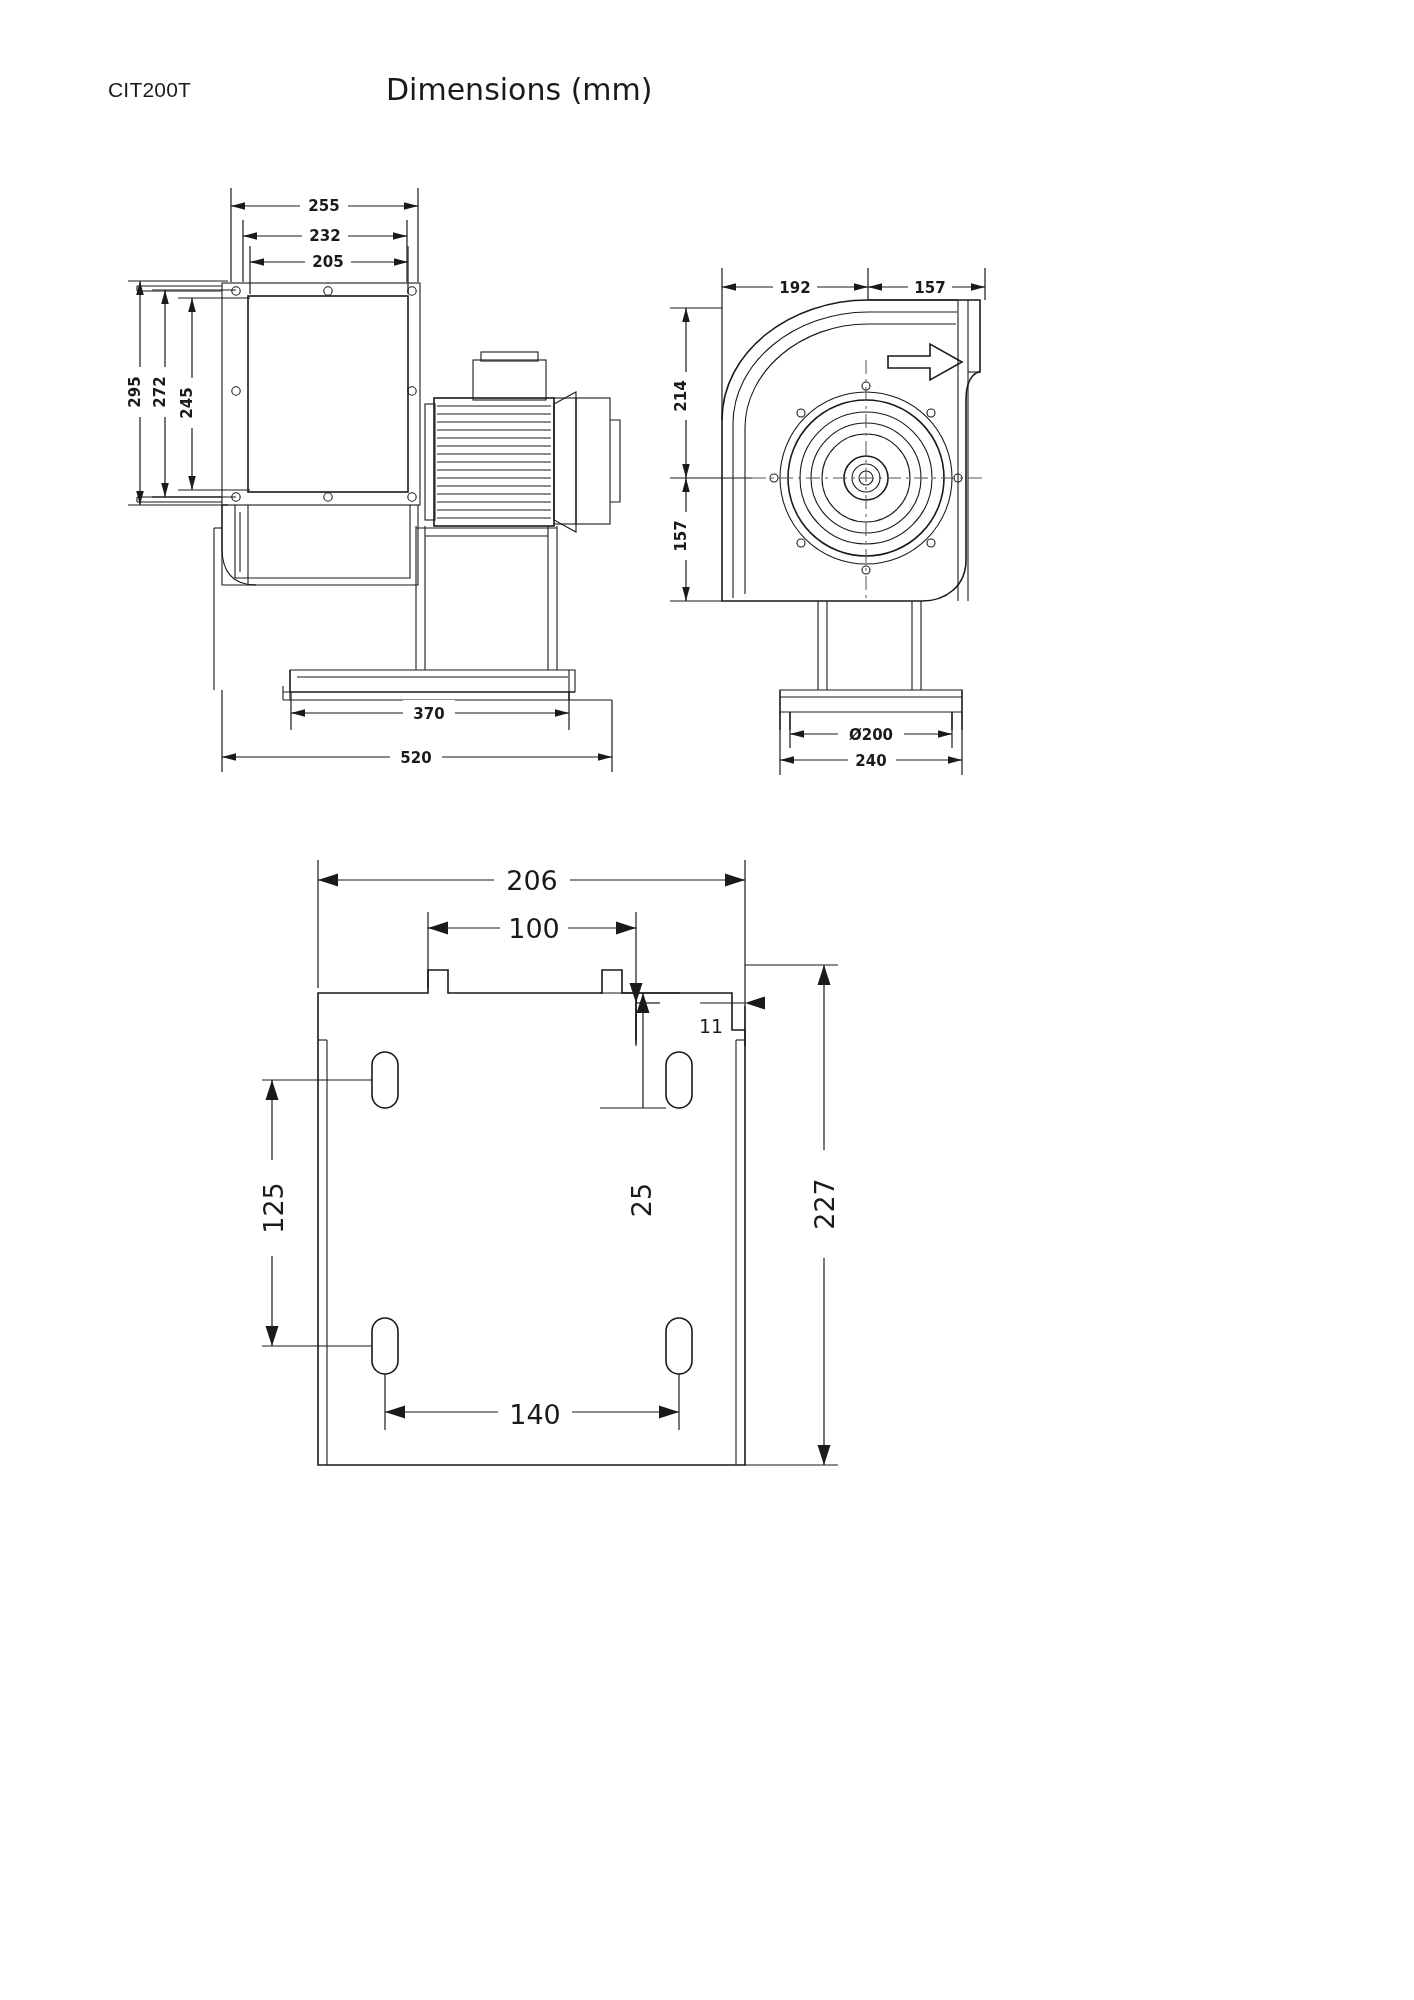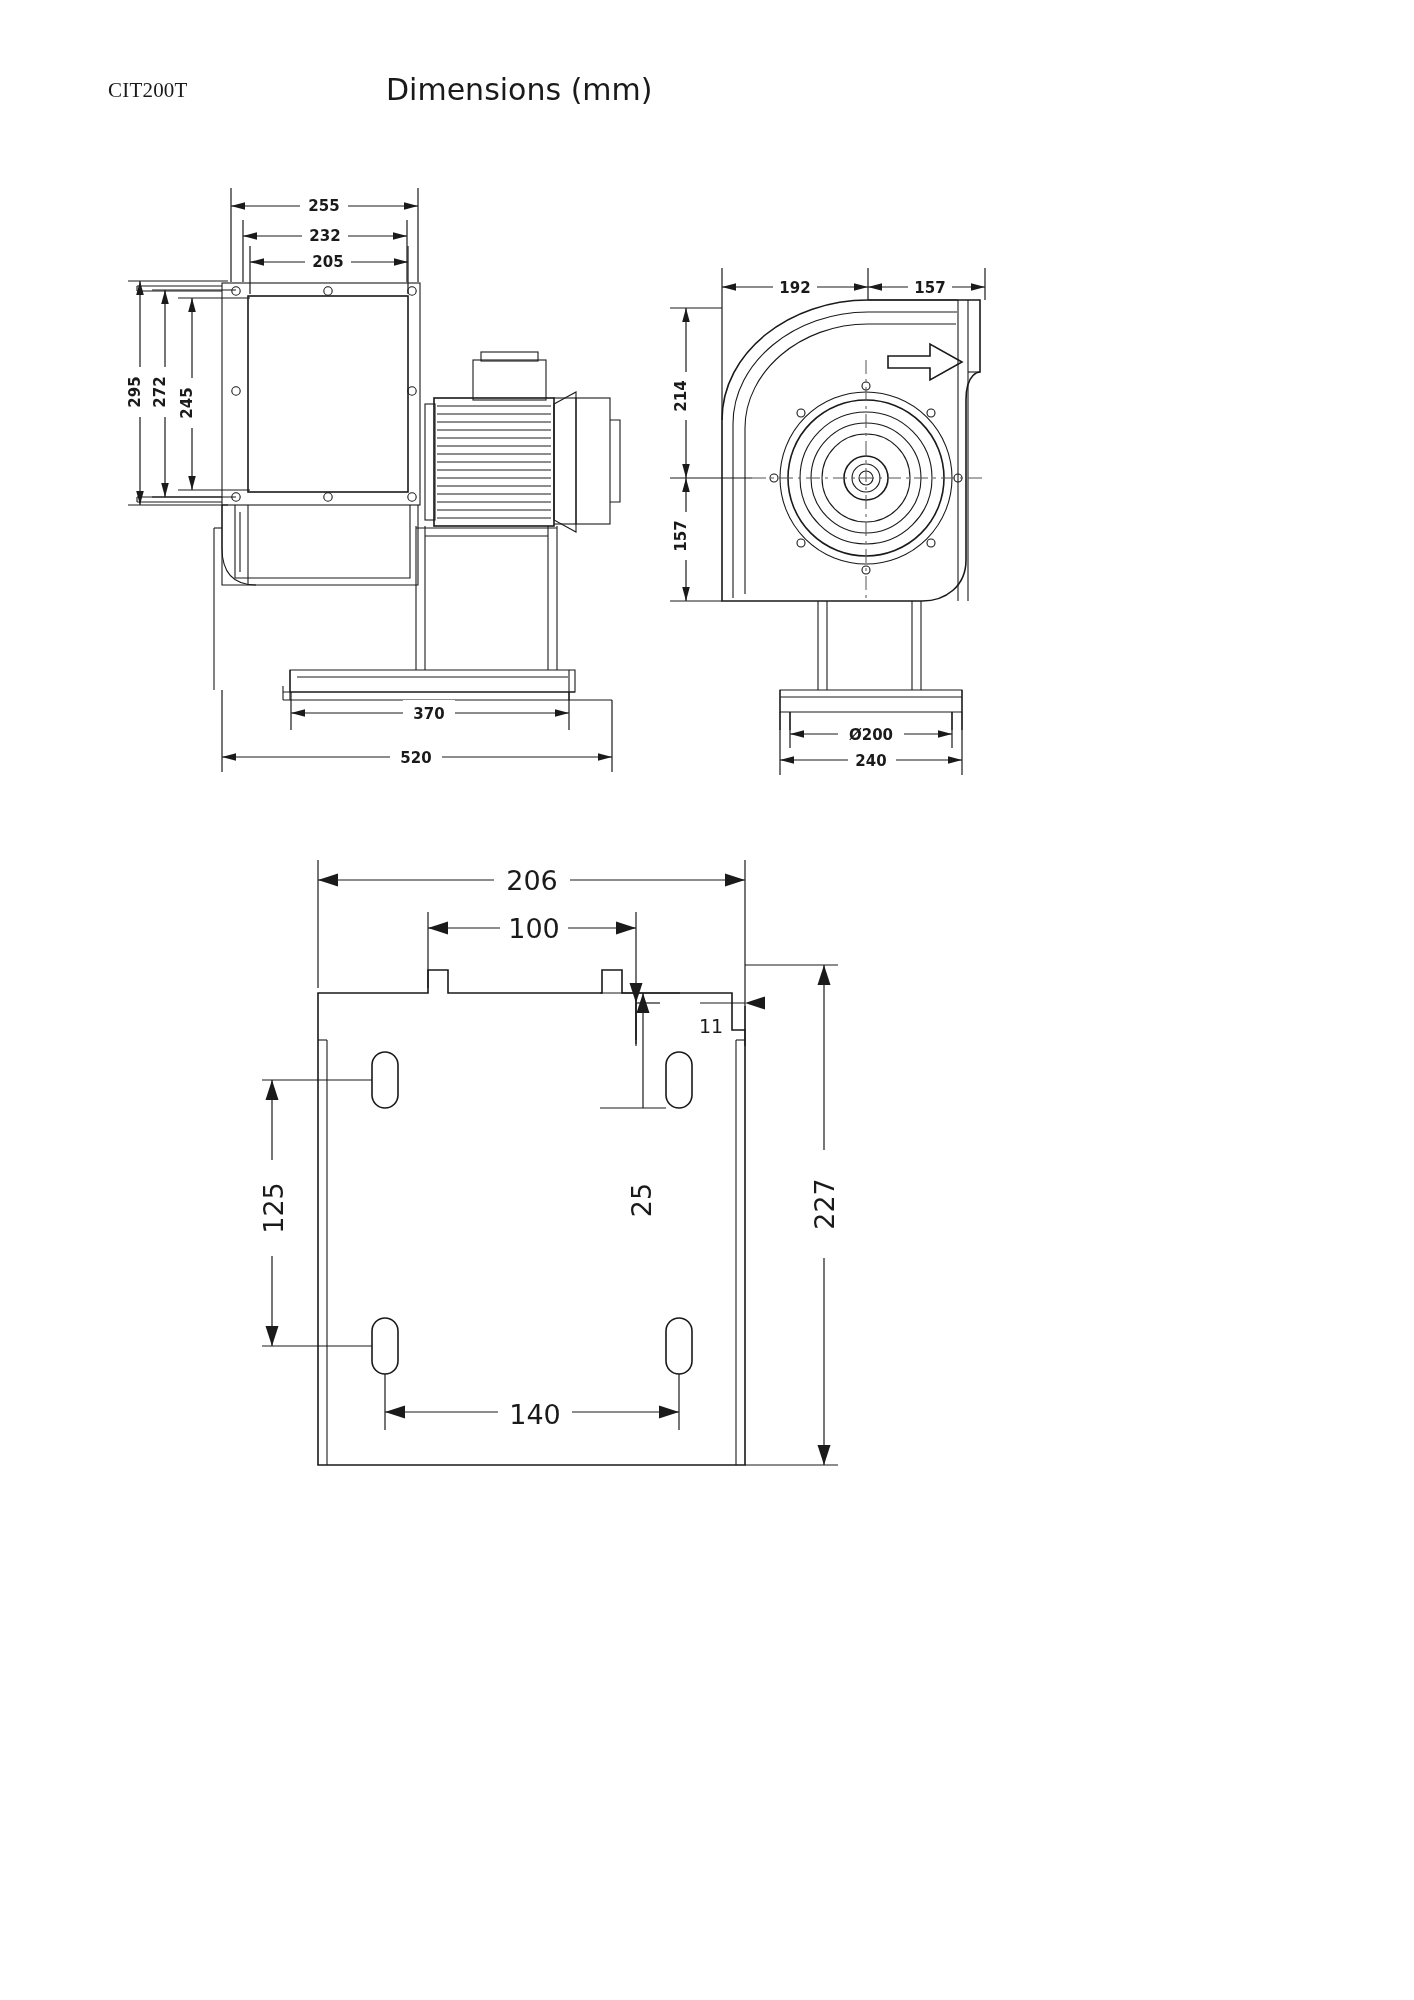--- a/index.html
+++ b/index.html
@@ -1,18 +1,18 @@
 <!DOCTYPE html>
 <html><head>
 <meta charset="utf-8">
 <style>
   html,body{margin:0;padding:0;background:#fff;}
   body{width:1414px;height:2000px;position:relative;font-family:"DejaVu Sans",sans-serif;color:#1a1a1a;overflow:hidden;}
   .page{position:absolute;inset:0;background:#ffffff;}
-  .model-code{position:absolute;left:108px;top:78px;font-size:21px;letter-spacing:.2px;font-family:Liberation Serif, serif;color:#1a1a1a;}
+  .model-code{position:absolute;left:108px;top:78px;font-size:21px;letter-spacing:.2px;font-family:Liberation Sans, sans-serif;color:#1a1a1a;}
   .doc-title{position:absolute;left:386px;top:72px;font-size:30px;font-family:"DejaVu Sans",sans-serif;color:#1a1a1a;}
   svg.draw{position:absolute;left:0;top:0;width:1414px;height:2000px;}
   .ln{stroke:#1a1a1a;fill:none;}
   .thin{stroke-width:1.1;}
   .med{stroke-width:1.6;}
   .dimline{stroke:#1a1a1a;stroke-width:1.2;fill:none;}
   .extline{stroke:#1a1a1a;stroke-width:1.2;fill:none;}
   .center{stroke:#555;stroke-width:1;stroke-dasharray:14 5 3 5;fill:none;}
   .hatch{stroke:#1a1a1a;stroke-width:1;fill:none;}
   .dimtxt{font-family:"DejaVu Sans",sans-serif;font-size:15px;font-weight:bold;fill:#1a1a1a;}

